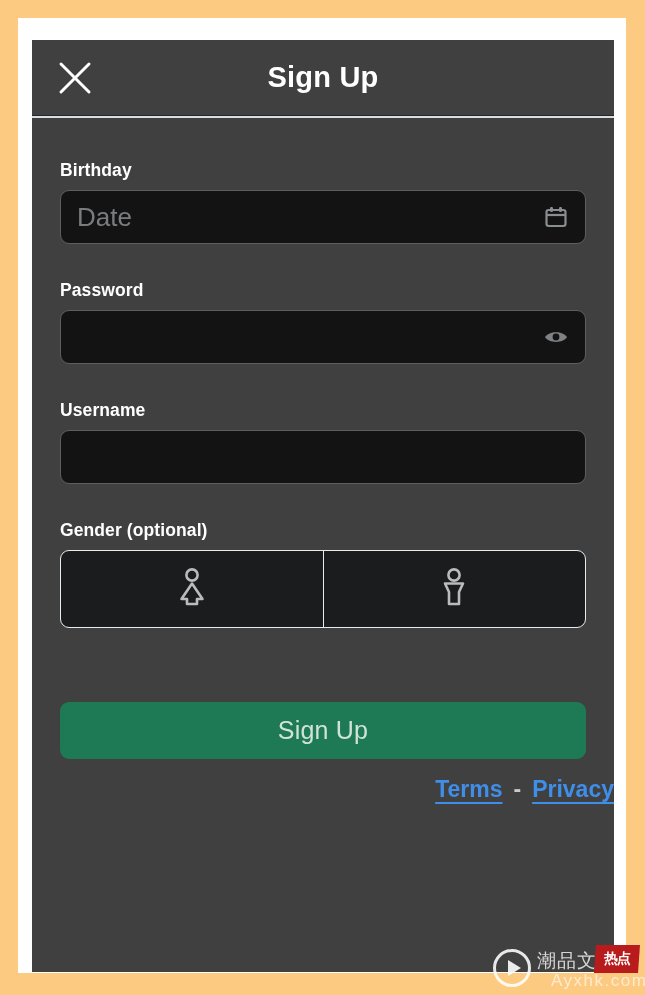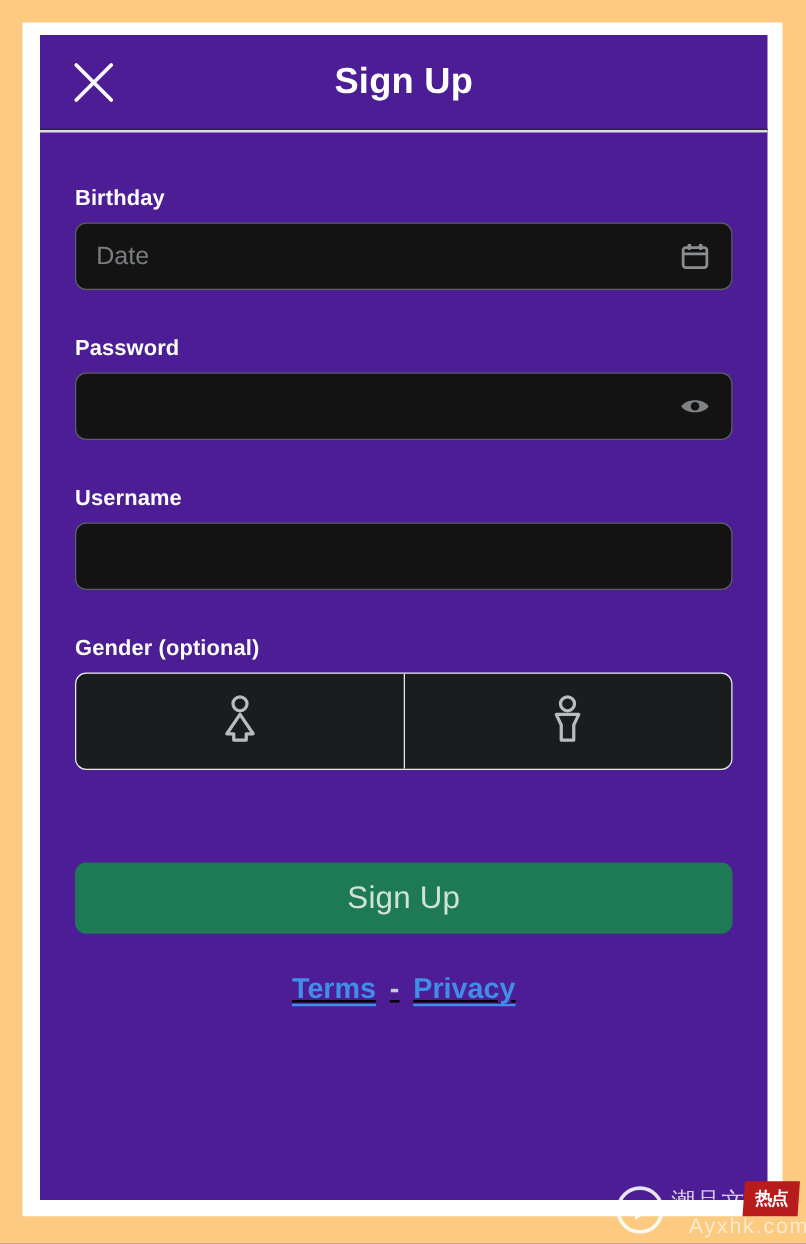--- a/index.html
+++ b/index.html
@@ -23,24 +23,24 @@
     width: 608px;
     height: 955px;
     background: #ffffff;
     box-sizing: border-box;
   }
 
   
   #panel {
     position: absolute;
     left: 32px;
-    top: 28px;
+    top: 40px;
     width: 582px;
     height: 932px;
-    background: #4c1d95;
+    background: #404040;
     box-sizing: border-box;
     overflow: hidden;
   }
 
   
   #header {
     position: relative;
     height: 76px;
     border-bottom: 2px solid #d9dde2;
     box-shadow: inset 0 -4px 0 -3px #23262a;
@@ -86,21 +86,21 @@
     border: 1px solid #5b5f63;
     border-radius: 9px;
     box-sizing: border-box;
     display: flex;
     align-items: center;
     cursor: text;
   }
   .input-text {
     flex: 1;
     color: #7a7d80;
-    font-size: 20px;
+    font-size: 26px;
     padding-left: 16px;
     user-select: none;
   }
   .input-icon {
     position: absolute;
     right: 16px;
     top: 50%;
     transform: translateY(-50%);
     display: flex;
     align-items: center;
@@ -150,25 +150,24 @@
 
   
   #legal-text {
     padding: 11px 30px 0 30px;
     color: #c8cbcd;
     font-size: 18.5px;
     line-height: 1.23;
     text-align: center;
   }
   #links-row {
-    margin-top: 30px;
-    text-align: center;
+    margin-top: 17px;
+    text-align: right;
     font-size: 23px;
     font-weight: bold;
-    text-decoration: underline;
   }
   #links-row a {
     color: #3f8ee8;
     text-decoration: underline;
     text-underline-offset: 5px;
     cursor: pointer;
   }
   #links-sep {
     color: #c8cbcd;
     padding: 0 11px;

